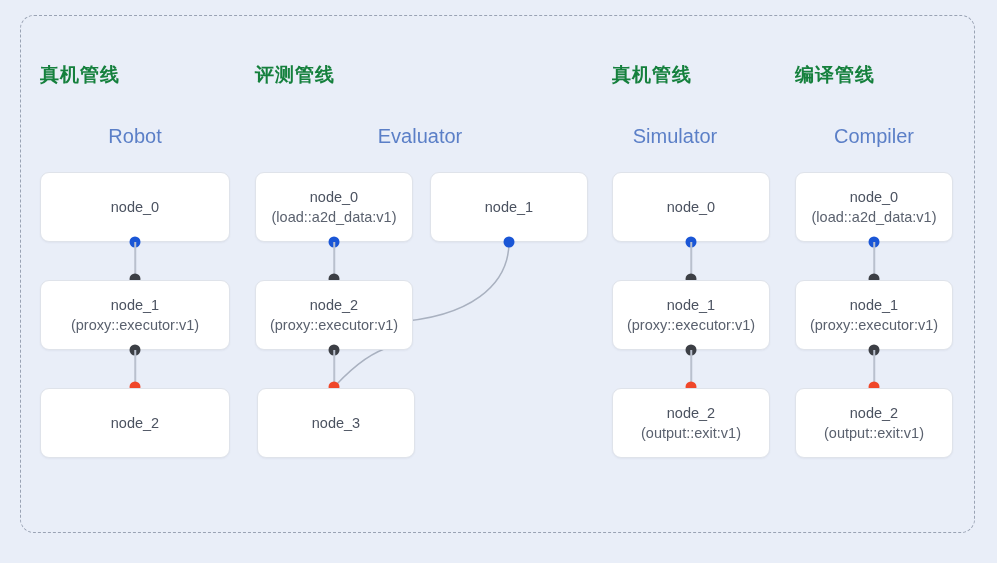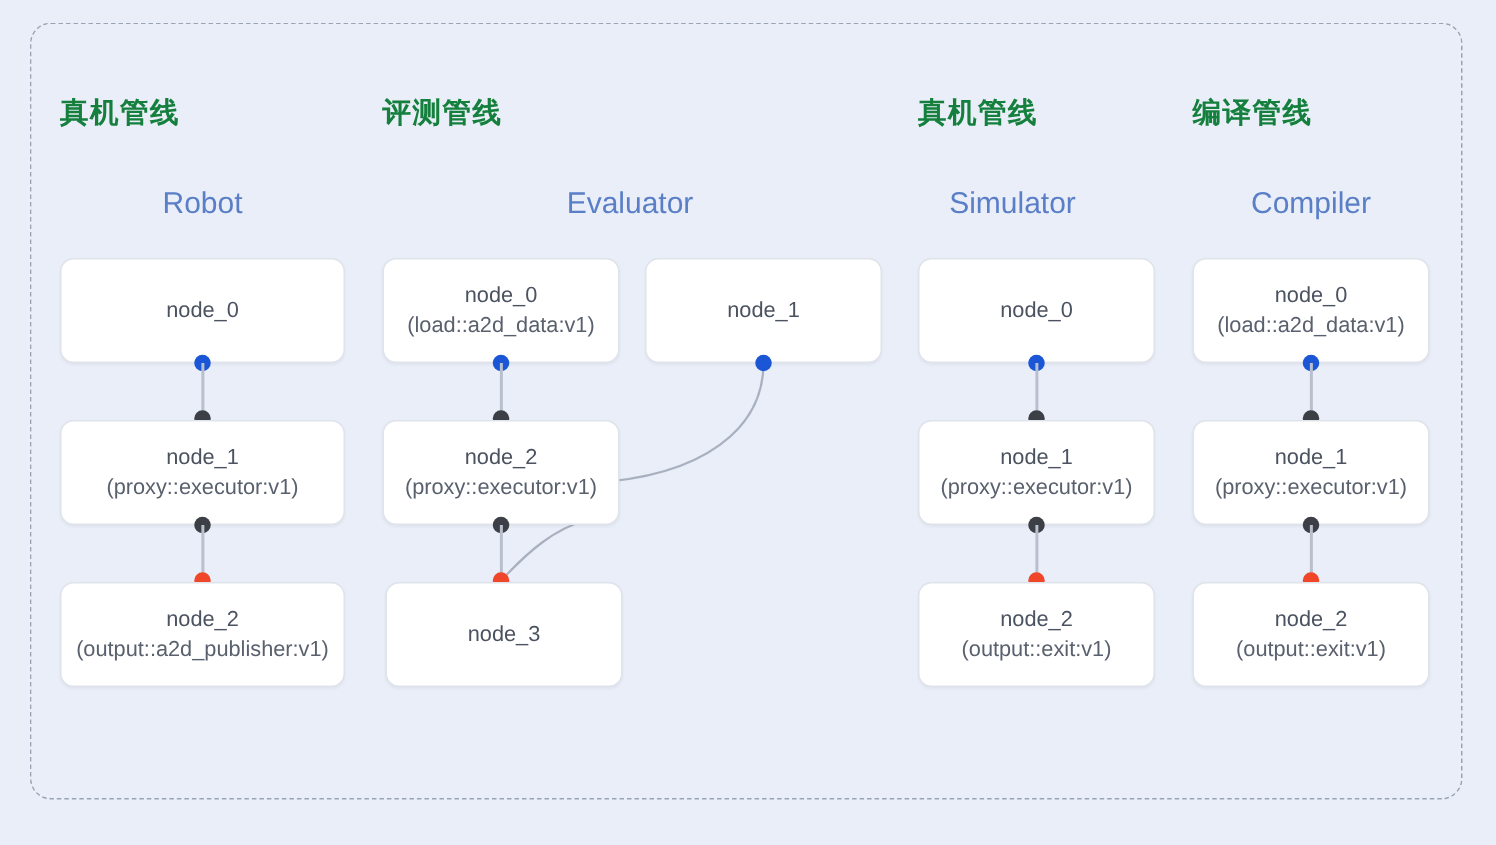--- a/index.html
+++ b/index.html
@@ -117,21 +117,20 @@
     <div class="node" style="left:40px;top:280px;width:190px;height:70px;">
       <div class="n-name">node_1</div>
       <div class="n-type">(proxy::executor:v1)</div>
     </div>
     <div class="port port-mid" style="left:135px;top:350px;"></div>
     <div class="link-v" style="left:135px;top:350px;height:37px;"></div>
     <div class="port port-end" style="left:135px;top:387px;"></div>
 
     <div class="node" style="left:40px;top:388px;width:190px;height:70px;">
       <div class="n-name">node_2</div>
-      <div class="n-type">(output::a2d_publisher:v1)</div>
     </div>
   </div>
 
   <div class="column">
     <div class="col-title" style="left:255px;top:62px;width:330px;">评测管线</div>
     <div class="col-sub" style="left:255px;top:125px;width:330px;">Evaluator</div>
 
     <div class="node" style="left:255px;top:172px;width:158px;height:70px;">
       <div class="n-name">node_0</div>
       <div class="n-type">(load::a2d_data:v1)</div>

